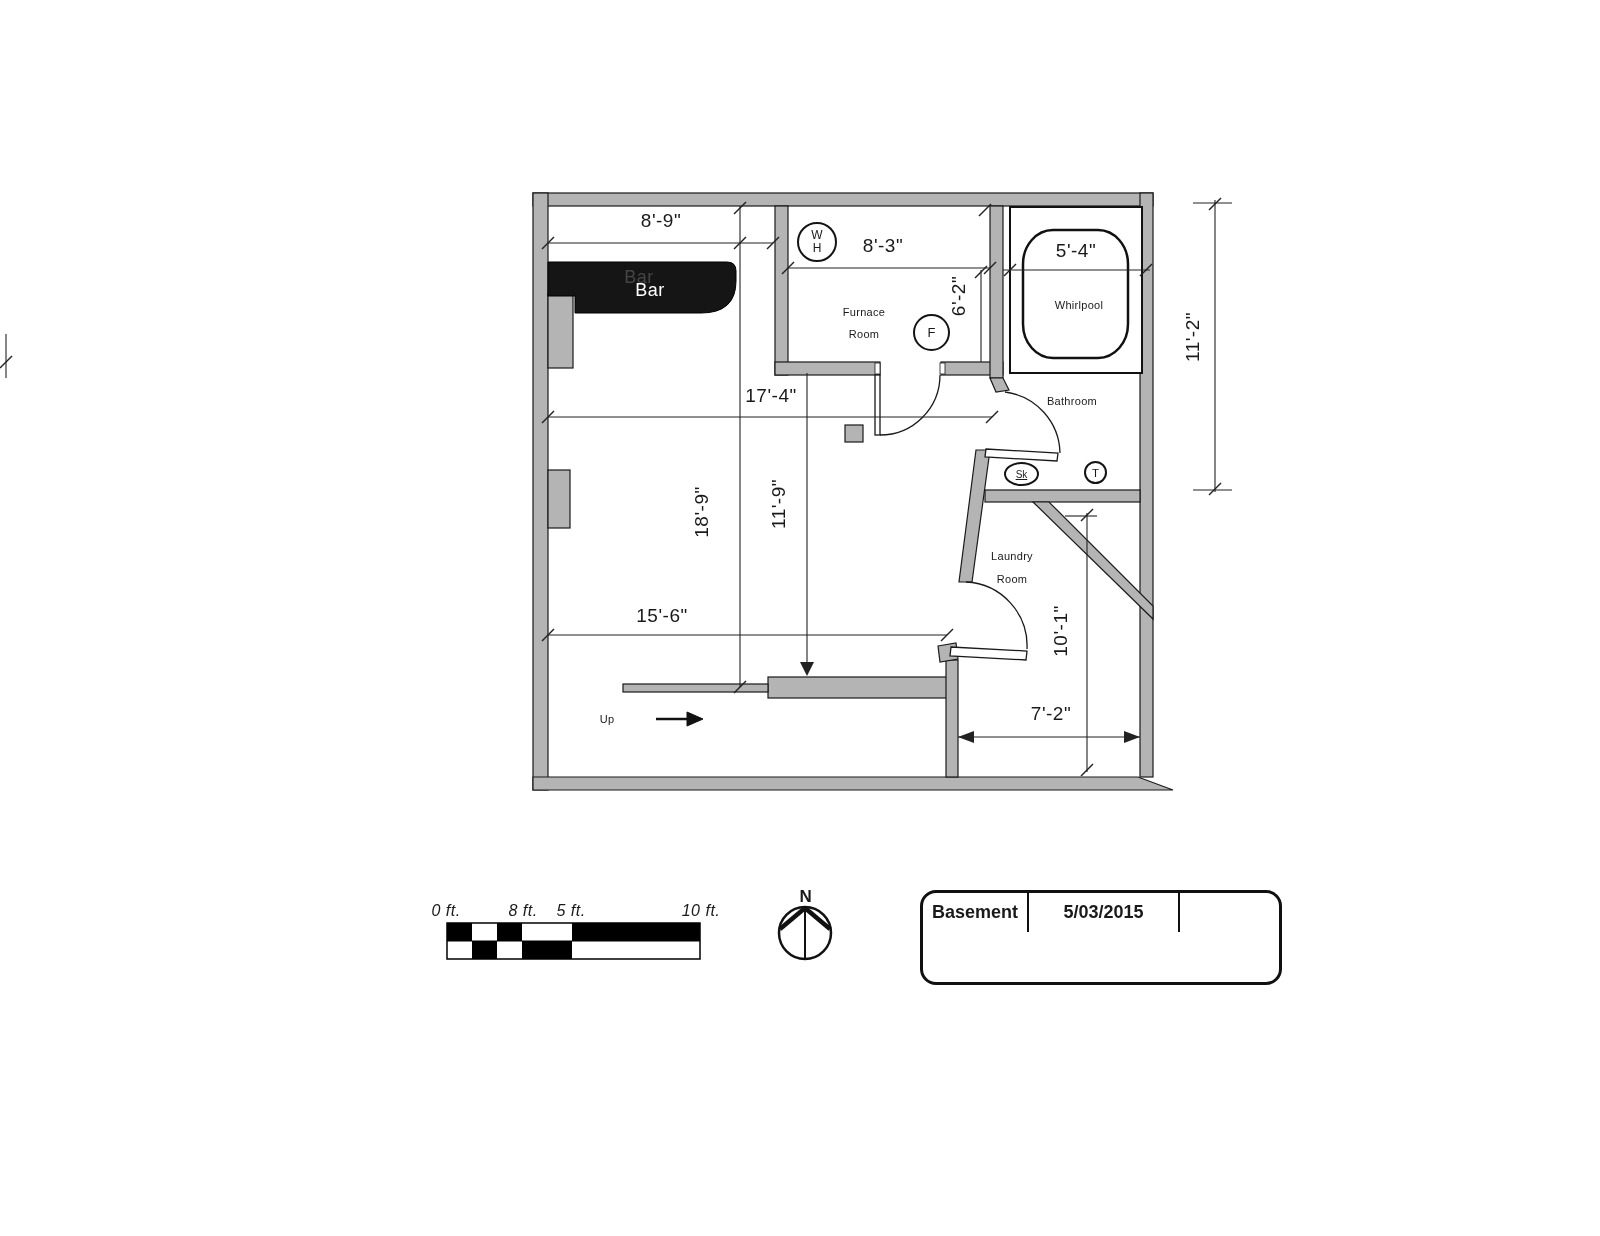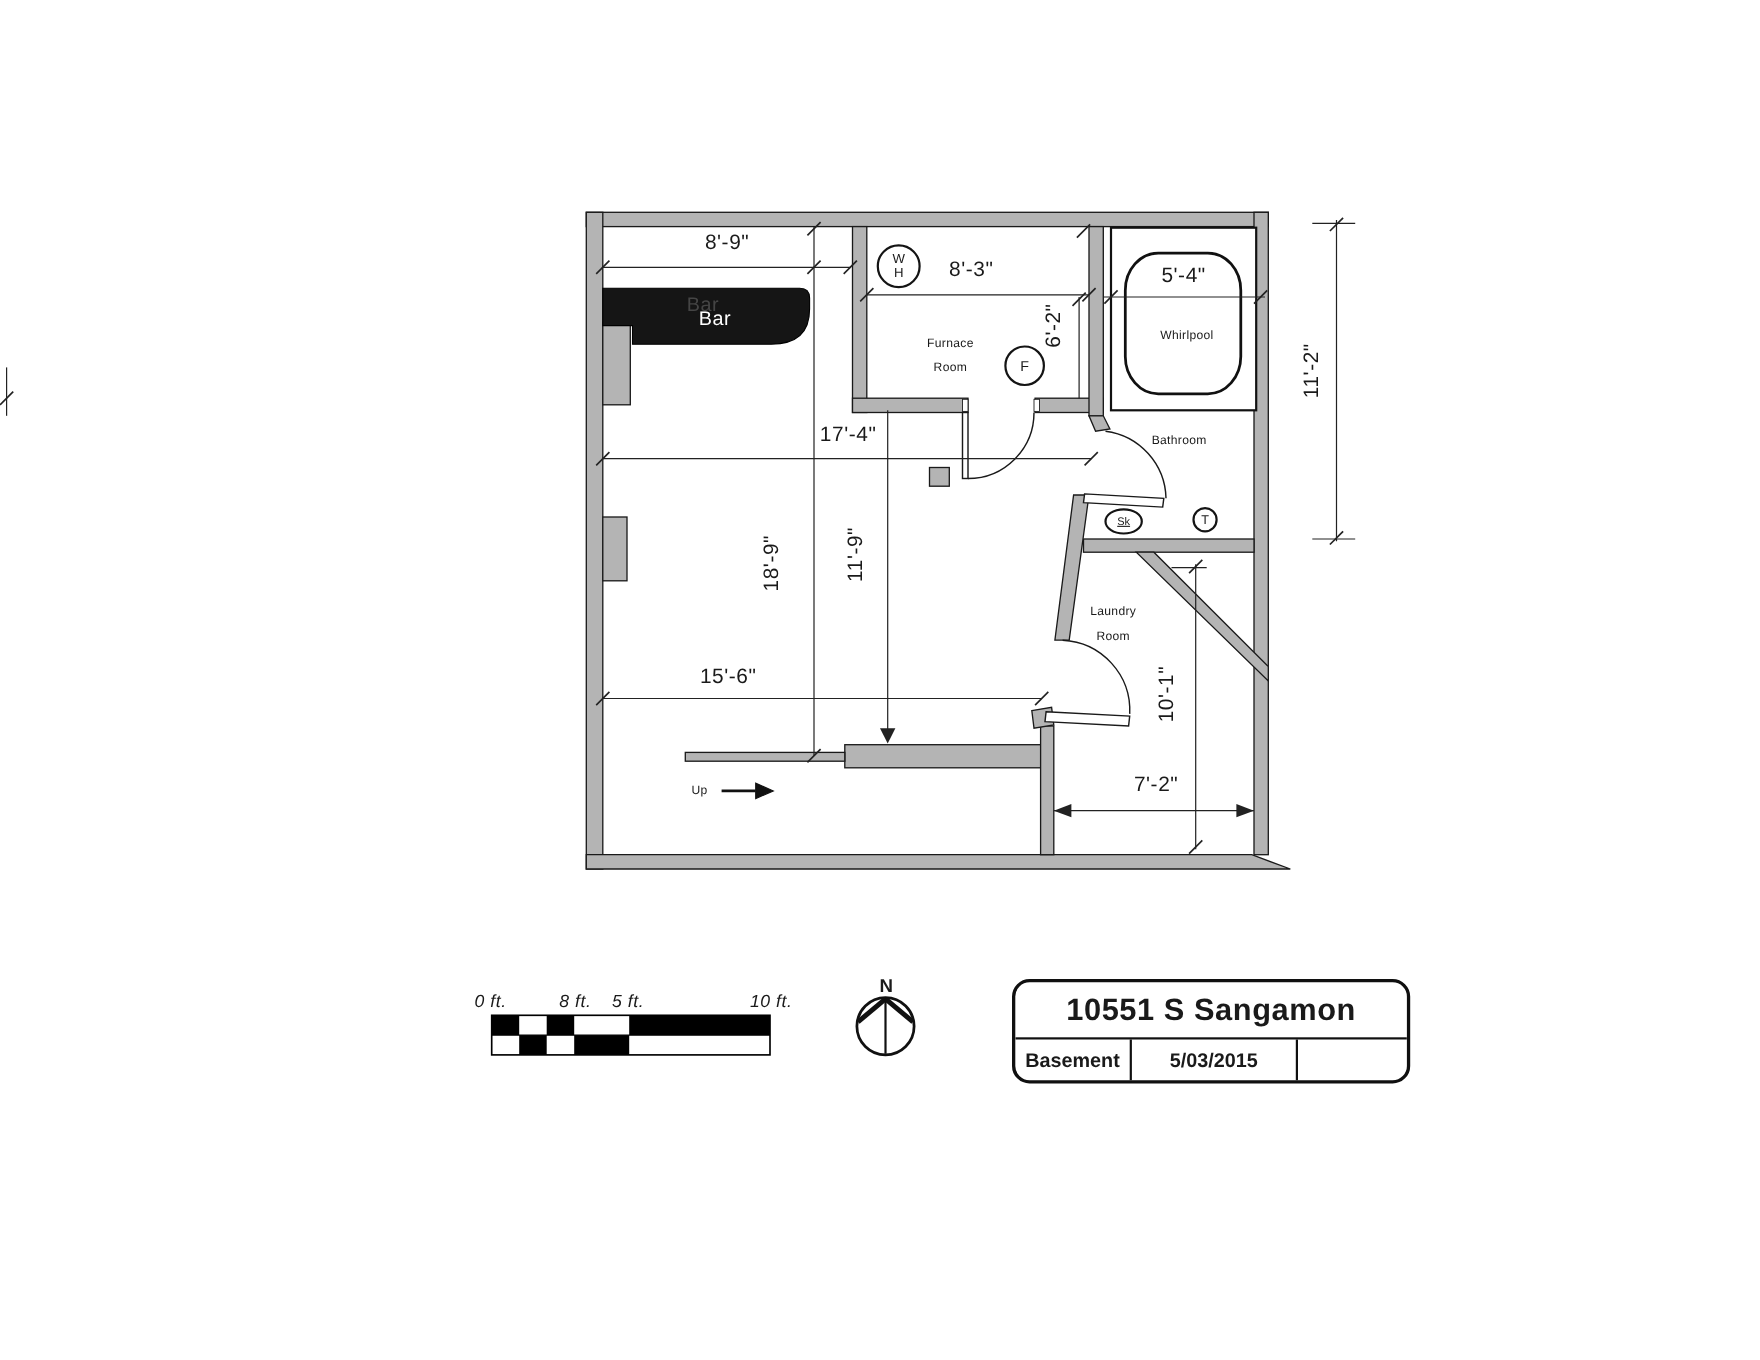--- a/index.html
+++ b/index.html
@@ -154,21 +154,21 @@
 
   <div class="lbl bar-dark" style="left:639px;top:277px;">Bar</div>
   <div class="lbl bar-white" style="left:650px;top:290px;">Bar</div>
 
   <div class="lbl room" style="left:864px;top:312px;">Furnace</div>
   <div class="lbl room" style="left:864px;top:334px;">Room</div>
   <div class="lbl room" style="left:1079px;top:305px;">Whirlpool</div>
   <div class="lbl room" style="left:1072px;top:401px;">Bathroom</div>
   <div class="lbl room" style="left:1012px;top:556px;">Laundry</div>
   <div class="lbl room" style="left:1012px;top:579px;">Room</div>
-  <div class="lbl room" style="left:636px;top:719px;">Up</div>
+  <div class="lbl room" style="left:607px;top:719px;">Up</div>
 
   <div class="marker" style="left:797px;top:222px;width:40px;height:40px;font-size:12px;line-height:1.05;">
     <div>
       <div>W</div>
       <div>H</div>
     </div>
   </div>
   <div class="marker" style="left:913px;top:314px;width:37px;height:37px;font-size:13px;">
     <span>F</span>
   </div>
@@ -180,21 +180,20 @@
   </div>
 
   <div class="lbl scale-lbl" style="left:446px;top:911px;">0 ft.</div>
   <div class="lbl scale-lbl" style="left:523px;top:911px;">8 ft.</div>
   <div class="lbl scale-lbl" style="left:571px;top:911px;">5 ft.</div>
   <div class="lbl scale-lbl" style="left:701px;top:911px;">10 ft.</div>
 
   <div class="lbl north-lbl" style="left:806px;top:897px;">N</div>
 
   <div class="tb">
-    <div class="tb-top">10551 S Sangamon</div>
     <div class="tb-bottom">
       <div class="tb-cell tb-c1">Basement</div>
       <div class="tb-cell tb-c2">5/03/2015</div>
       <div class="tb-cell tb-c3"></div>
     </div>
   </div>
 
 </div>
 
 </body></html>

